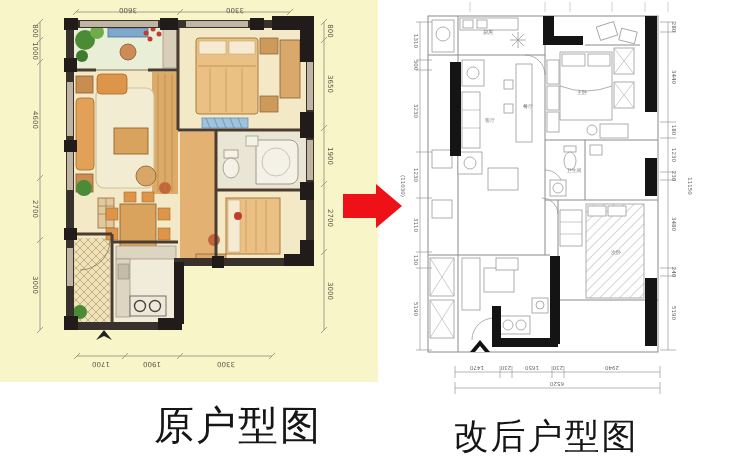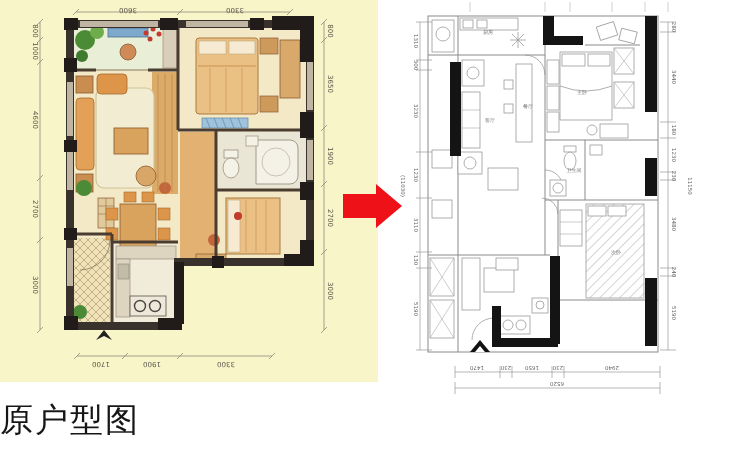--- a/index.html
+++ b/index.html
@@ -3,21 +3,21 @@
 <meta charset="utf-8">
 <style>
   html,body{margin:0;padding:0;background:#fff;}
   .stage{position:relative;width:750px;height:469px;overflow:hidden;background:#ffffff;
          font-family:"Liberation Sans",sans-serif;}
   .left-panel{position:absolute;left:0;top:0;width:378px;height:382px;background:#f8f5c9;}
   .left-panel svg{position:absolute;left:0;top:0;}
   .right-plan{position:absolute;left:392px;top:0;width:358px;height:402px;}
   .transform-arrow{position:absolute;left:340px;top:181px;width:66px;height:50px;}
   .caption{position:absolute;color:#161616;font-weight:500;letter-spacing:2px;}
-  .caption-left{left:0;top:398px;width:322px;text-align:left;font-size:33px;}
+  .caption-left{left:0;top:398px;width:322px;text-align:right;font-size:40px;}
   .caption-right{left:396px;top:413px;width:300px;text-align:center;font-size:35px;}
   svg text{font-family:"DejaVu Sans",sans-serif;}
   .dimL{font-size:7px;fill:#5a544a;}
   .dimR{font-size:5.5px;fill:#666;}
   .roomlbl{font-size:5px;fill:#777;}
   .thin{stroke:#8a8a8a;stroke-width:1;fill:none;}
   .furn{stroke:#9a9a9a;stroke-width:0.8;fill:#ffffff;}
   .furnN{stroke:#9a9a9a;stroke-width:0.8;fill:none;}
   .dimline{stroke:#8f897c;stroke-width:0.8;}
   .dimlineR{stroke:#999;stroke-width:0.7;}
@@ -415,14 +415,15 @@
       <text x="166" y="370" text-anchor="middle" class="dimR" transform="rotate(180,166,368)">230</text>
       <text x="220" y="370" text-anchor="middle" class="dimR" transform="rotate(180,220,368)">2940</text>
       <line x1="63" y1="388" x2="268" y2="388" class="dimlineR"></line>
       <line x1="63" y1="382" x2="63" y2="394" stroke="#999" stroke-width="0.7"></line>
       <line x1="268" y1="382" x2="268" y2="394" stroke="#999" stroke-width="0.7"></line>
       <text x="165" y="386" text-anchor="middle" class="dimR" transform="rotate(180,165,384)">6520</text>
     </g>
   </svg>
 
   <div class="caption caption-left">原户型图</div>
+  <div class="caption caption-right">改后户型图</div>
 
 </div>
 
 </body></html>

